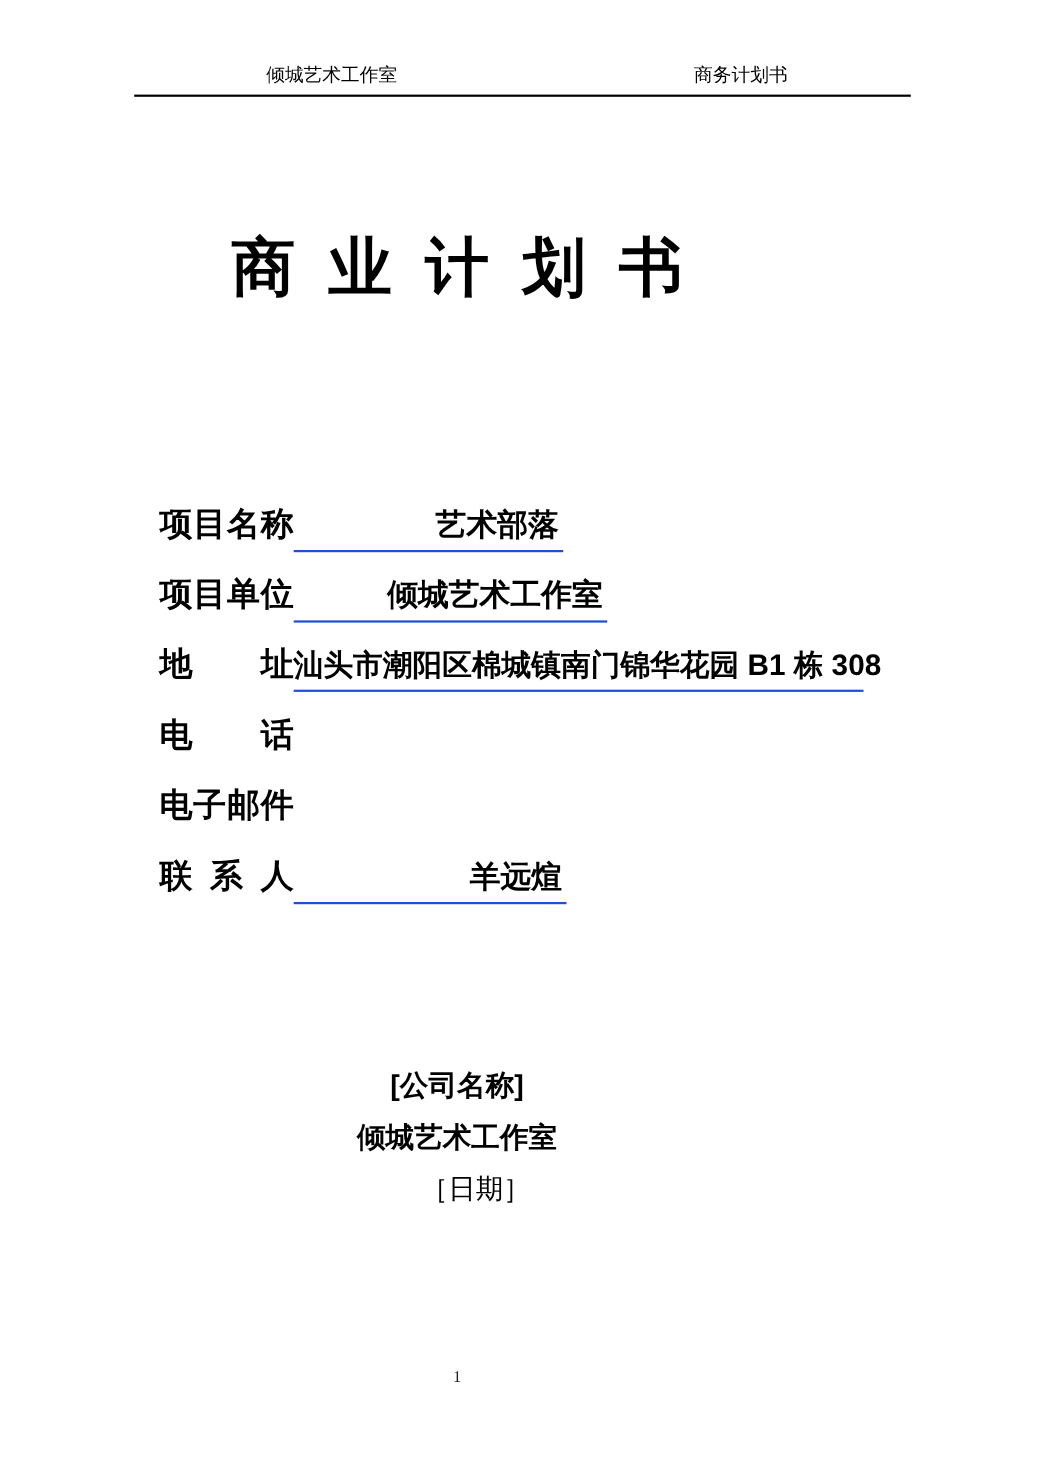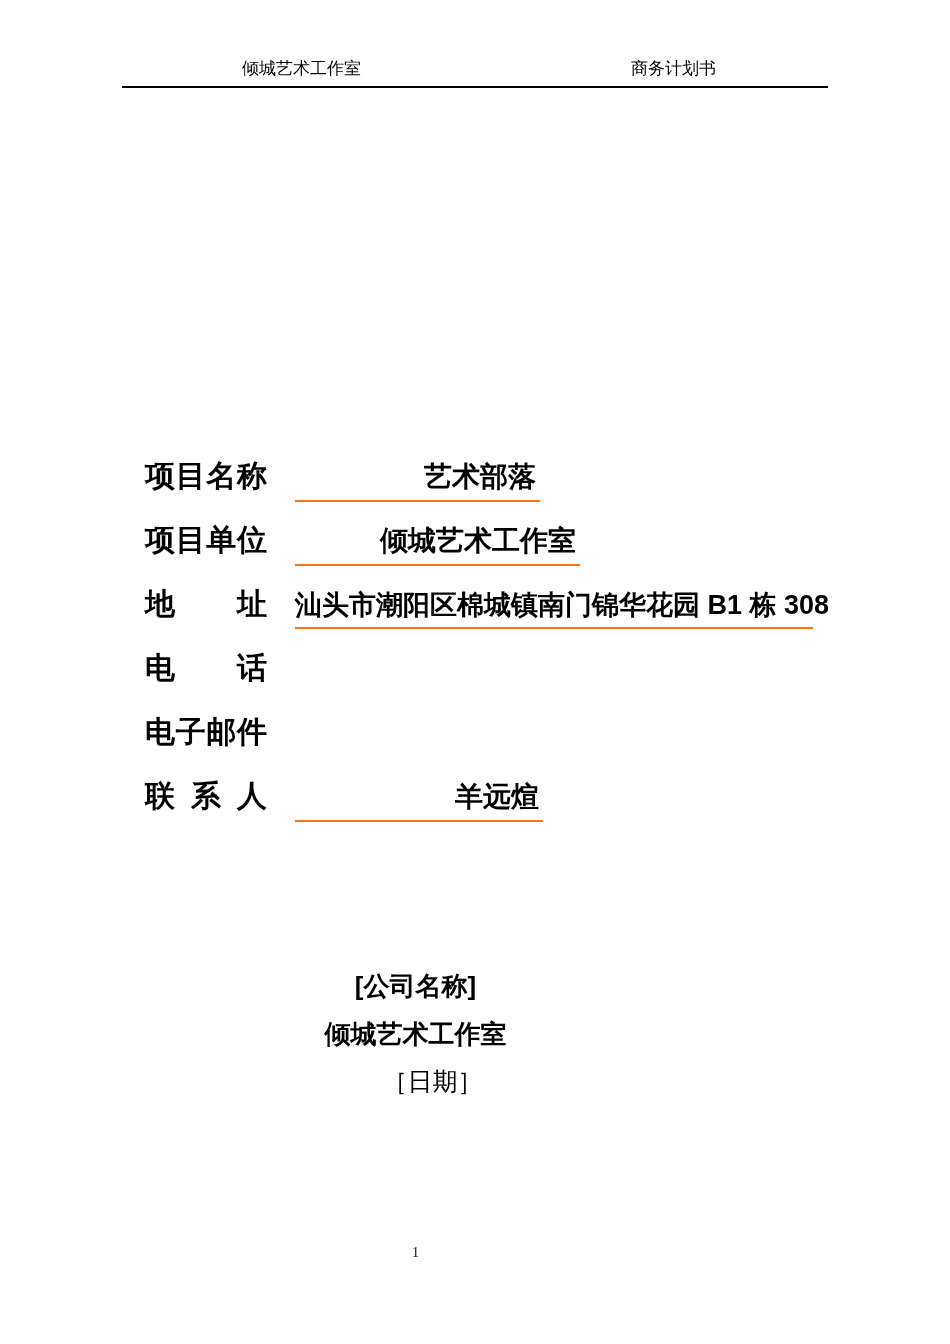--- a/index.html
+++ b/index.html
@@ -48,35 +48,34 @@
   }
 
   
   .form-rows { position: absolute; left: 145px; top: 0; }
   .form-row {
     position: absolute;
     left: 0;
     display: flex;
     align-items: baseline;
     white-space: nowrap;
-    gap: 28px;
   }
   .row-label {
     display: inline-block;
     width: 122px;
     font-family: "Liberation Sans", "DejaVu Sans", sans-serif;
     font-weight: bold;
     font-size: 30px;
     text-align: justify;
     text-align-last: justify;
     flex: 0 0 122px;
   }
   .row-value {
     display: inline-block;
-    border-bottom: 2px solid #f97316;
+    border-bottom: 2px solid #1d4ed8;
     font-family: "Liberation Sans", "DejaVu Sans", sans-serif;
     font-weight: bold;
     font-size: 28px;
     text-align: right;
     padding: 0 4px 4px 0;
     overflow: visible;
   }
   .row-value.serif-val {
     font-family: "Liberation Serif", "DejaVu Serif", serif;
     letter-spacing: 1px;
@@ -129,20 +128,21 @@
 </head>
 <body>
 
 <div class="page">
 
   <div class="doc-header">
     <span class="h-left">倾城艺术工作室</span>
     <span class="h-right">商务计划书</span>
   </div>
 
+  <div class="doc-title">商业计划书</div>
 
   <div class="form-rows">
 
     <div class="form-row r0">
       <span class="row-label">项目名称</span>
       <span class="row-value">艺术部落</span>
     </div>
 
     <div class="form-row r1">
       <span class="row-label">项目单位</span>

